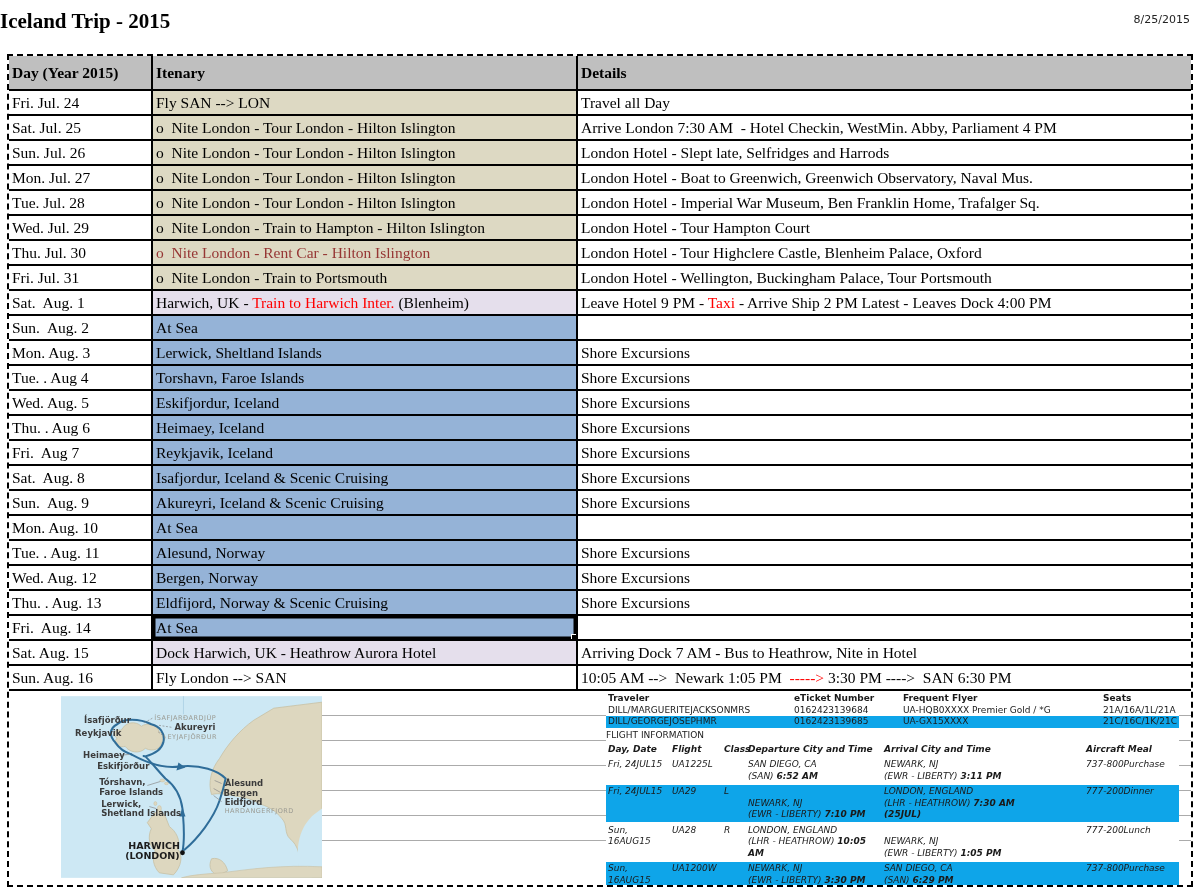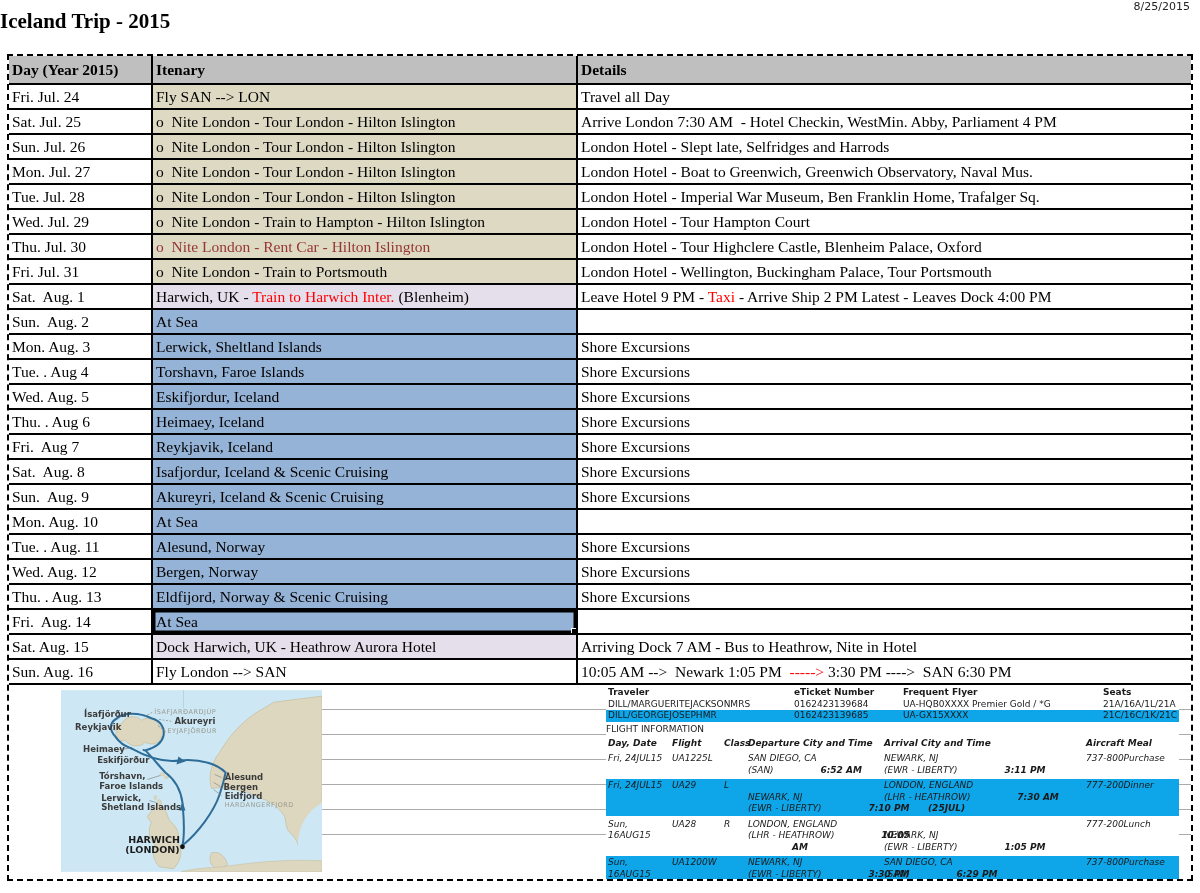--- a/index.html
+++ b/index.html
@@ -2,30 +2,30 @@
 <html><head>
 <meta charset="utf-8">
 <style>
   html,body{margin:0;padding:0;background:#fff;}
   .page{width:1200px;height:893px;background:#fff;position:relative;overflow:hidden;
         font-family:"Liberation Serif", serif;}
   
   .titlebar{position:relative;height:54px;}
   .titlebar h1{margin:0;padding-top:9px;text-align:left;font-size:21px;font-weight:bold;
                font-family:"Liberation Serif", serif;color:#000;}
-  .print-date{position:absolute;top:0;right:10px;font-family:"DejaVu Sans", sans-serif;
+  .print-date{position:absolute;top:13px;right:10px;font-family:"DejaVu Sans", sans-serif;
               font-size:11px;color:#222;margin-left:40px;}
   
   .sheet{margin:0 7px;border:2px dashed #000;background:#fff;}
   
   table.trip{border-collapse:collapse;width:100%;table-layout:fixed;}
   table.trip th,table.trip td{border:2px solid #000;box-sizing:border-box;
       font-size:15.5px;line-height:20px;padding:1px 3px;white-space:pre;overflow:hidden;
       vertical-align:middle;text-align:left;}
-  table.trip th{background:#bfbfbf;font-weight:bold;height:28px;border-top:none;}
+  table.trip th{background:#bfbfbf;font-weight:bold;height:34px;border-top:none;}
   table.trip td{height:25px;}
   table.trip th:first-child,table.trip td:first-child{border-left:none;width:143px;}
   table.trip th:nth-child(2),table.trip td:nth-child(2){width:425px;}
   table.trip th:last-child,table.trip td:last-child{border-right:none;}
   td.bg-tan{background:#ddd9c3;}
   td.bg-blue{background:#95b3d7;}
   td.bg-lavender{background:#e5dfec;}
   td.bg-none{background:#fff;}
   .c-red{color:#ff0000;}
   .c-dark_red{color:#963634;}
@@ -56,21 +56,21 @@
   table.flights{border-collapse:separate;border-spacing:0 2px;}
   table.flights th,table.flights td{padding:1px 2px;text-align:left;vertical-align:top;
       font-size:9px;line-height:11.5px;white-space:pre;overflow:visible;font-style:italic;}
   table.flights th{font-weight:bold;}
   table.flights th:nth-child(1),table.flights td:nth-child(1){width:60px;}
   table.flights th:nth-child(2),table.flights td:nth-child(2){width:48px;}
   table.flights th:nth-child(3),table.flights td:nth-child(3){width:20px;}
   table.flights th:nth-child(4),table.flights td:nth-child(4){width:132px;}
   table.flights th:nth-child(5),table.flights td:nth-child(5){width:198px;}
   .fl-line{min-height:11.5px;line-height:11.5px;white-space:pre;}
-  .b{font-weight:bold;margin-left:44px;}
+  .b{font-weight:bold;}
   
   .mlabel{font:bold 8.5px "DejaVu Sans", sans-serif;fill:#3b3b3b;}
   .mgray{font:6.5px "DejaVu Sans", sans-serif;fill:#9a9a92;letter-spacing:.5px;}
   .mbig{font:bold 9.5px "DejaVu Sans", sans-serif;fill:#1c1c1c;}
 </style>
 </head>
 <body>
 
 <div class="page">
 

